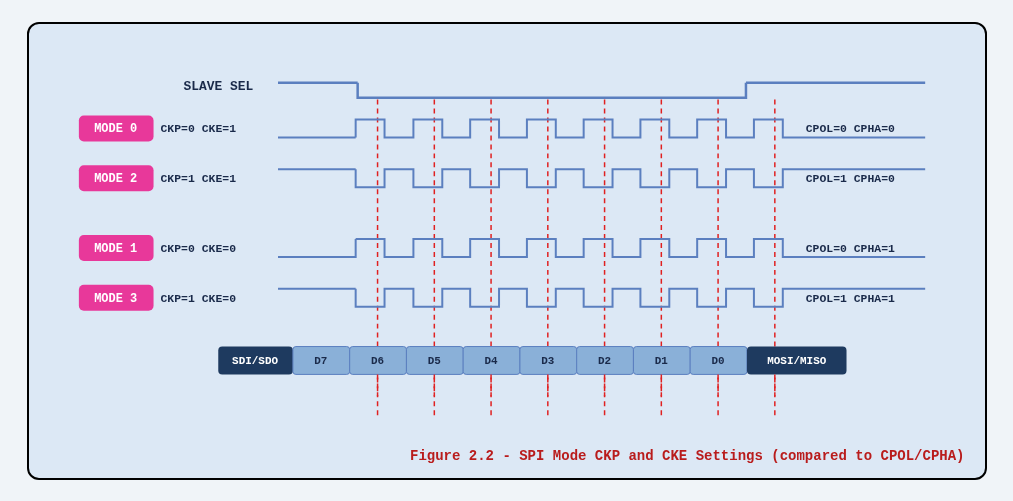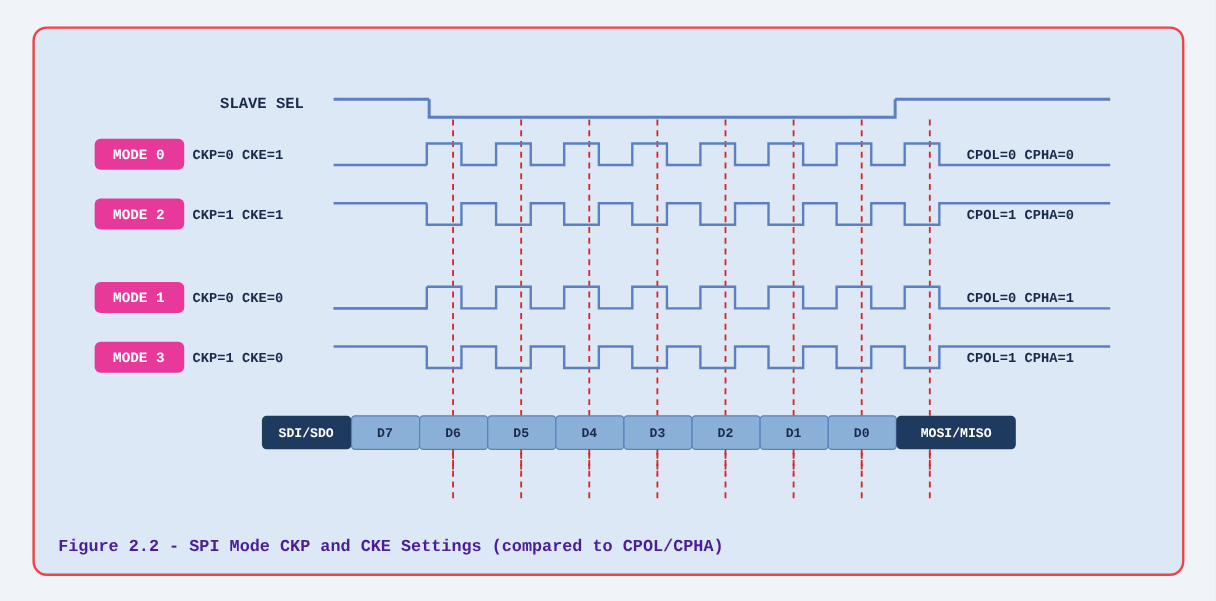--- a/index.html
+++ b/index.html
@@ -9,38 +9,38 @@
       background: #f0f4f8;
       font-family: 'Courier New', Courier, monospace;
       display: flex;
       flex-direction: column;
       align-items: center;
       justify-content: center;
     }
     .outer-container {
       width: 960px;
       background: #dce8f5;
-      border: 2px solid #ef4444;
+      border: 2px solid #000000;
       border-radius: 12px;
       padding: 18px 20px 14px 20px;
     }
     .diagram-area {
       position: relative;
       width: 100%;
       height: 400px;
     }
     svg.diagram {
       width: 100%;
       height: 100%;
     }
     .caption {
-      text-align: left;
+      text-align: right;
       font-size: 14px;
       font-weight: bold;
-      color: #4c1d95;
+      color: #b91c1c;
       margin-top: 6px;
       font-family: 'Courier New', Courier, monospace;
     }
   </style>
 </head>
 <body>
 
 <div class="outer-container">
   <div class="diagram-area">
     <svg class="diagram" viewBox="0 0 920 390" xmlns="http://www.w3.org/2000/svg">

